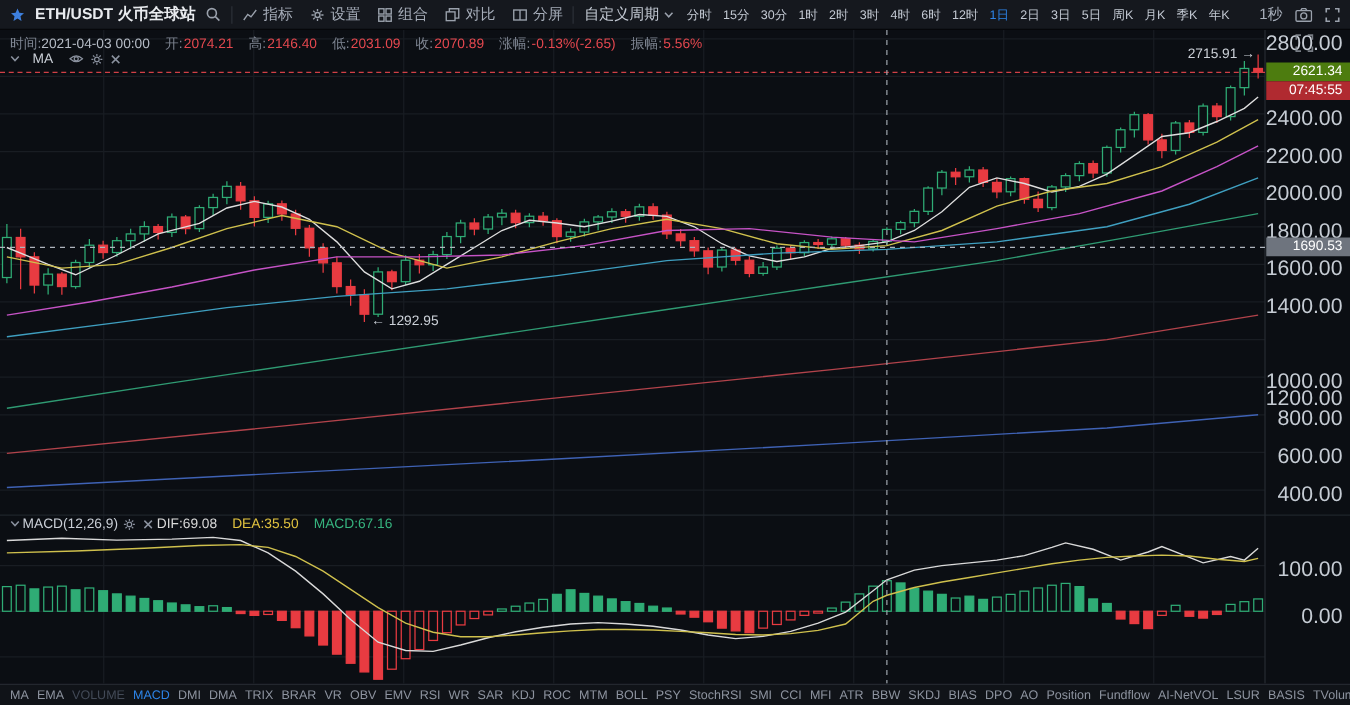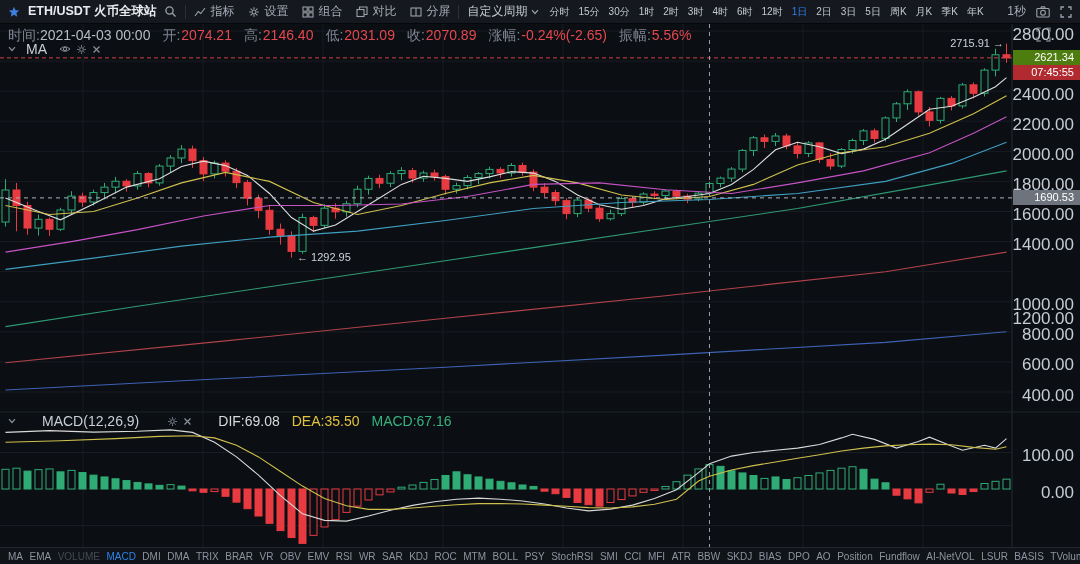--- a/index.html
+++ b/index.html
@@ -17,24 +17,24 @@
   .tb-menu-item{display:flex;align-items:center;gap:4px;color:#a6adb9;font-size:12px;cursor:pointer;}
   .custom-period{display:flex;align-items:center;gap:4px;color:#c3c9d3;font-size:12px;cursor:pointer;}
   .tb-periods{display:flex;gap:9px;margin-left:2px;}
   .tb-period{color:#c3c9d3;font-size:10px;cursor:pointer;}
   .tb-period.active{color:#2d84e8;}
   .tb-refresh{color:#a6adb9;font-size:12px;}
   .icon-btn{display:flex;align-items:center;cursor:pointer;}
   
   #chart-svg{position:absolute;top:24px;left:0;z-index:1;}
   .legend-row{position:absolute;left:8px;display:flex;align-items:center;gap:12px;
-              font-size:14px;white-space:nowrap;z-index:6;}
+              font-size:11px;white-space:nowrap;z-index:6;}
   #ohlc-row{top:27px;}
   #ma-row{top:41px;gap:8px;}
-  #macd-row{top:413px;gap:24px;}
+  #macd-row{top:413px;gap:0;}
   .lg-label{color:#7e8592;}
   .lg-pair .v{margin-left:1px;}
   .lg-title{color:#c9ced6;margin:0 2px;}
   .legend-icons{display:flex;align-items:center;gap:5px;margin:0 2px;}
   .axis-label{position:absolute;right:6px;color:#c6ccd4;font-size:17px;z-index:3;}
   .badge{position:absolute;left:1013px;right:0;color:#fff;font-size:11px;
          text-align:right;padding:1px 6px 2px 2px;z-index:5;box-sizing:border-box;}
   .anno{position:absolute;color:#ccd1d8;font-size:11px;z-index:6;}
   .pane-icon{position:absolute;z-index:6;opacity:.85;}
   
@@ -463,21 +463,21 @@
       <line x1="0" y1="173.88277916666667" x2="1012" y2="173.88277916666667" stroke="#aeb4bd" stroke-dasharray="4,4"></line>
       <line x1="709.5" y1="0" x2="709.5" y2="523" stroke="#9aa0a8" stroke-dasharray="4,4"></line>
     </svg>
 
   <div class="legend-row" id="ohlc-row">
       <span><span class="lg-label">时间:</span><span class="v" style="color: rgb(182, 188, 198);">2021-04-03 00:00</span></span>
       <span class="lg-pair"><span class="lg-label">开:</span><span class="v" style="color: rgb(229, 72, 79);">2074.21</span></span>
       <span class="lg-pair"><span class="lg-label">高:</span><span class="v" style="color: rgb(229, 72, 79);">2146.40</span></span>
       <span class="lg-pair"><span class="lg-label">低:</span><span class="v" style="color: rgb(229, 72, 79);">2031.09</span></span>
       <span class="lg-pair"><span class="lg-label">收:</span><span class="v" style="color: rgb(229, 72, 79);">2070.89</span></span>
-      <span class="lg-pair"><span class="lg-label">涨幅:</span><span class="v" style="color: rgb(229, 72, 79);">-0.24%(-2.65)</span></span>
+      <span class="lg-pair"><span class="lg-label">涨幅:</span><span class="v" style="color: rgb(229, 72, 79);">-0.13%(-2.65)</span></span>
       <span class="lg-pair"><span class="lg-label">振幅:</span><span class="v" style="color: rgb(229, 72, 79);">5.56%</span></span>
     </div>
 
   <div class="legend-row" id="ma-row">
     <span class="icon-btn">
         <svg width="8" height="6" viewBox="0 0 8 6">
           <path d="M1 1.2 4 4.5 7 1.2" stroke="#8a919e" fill="none" stroke-width="1.2"></path>
         </svg>
       </span>
     <span class="lg-title">MA</span>

